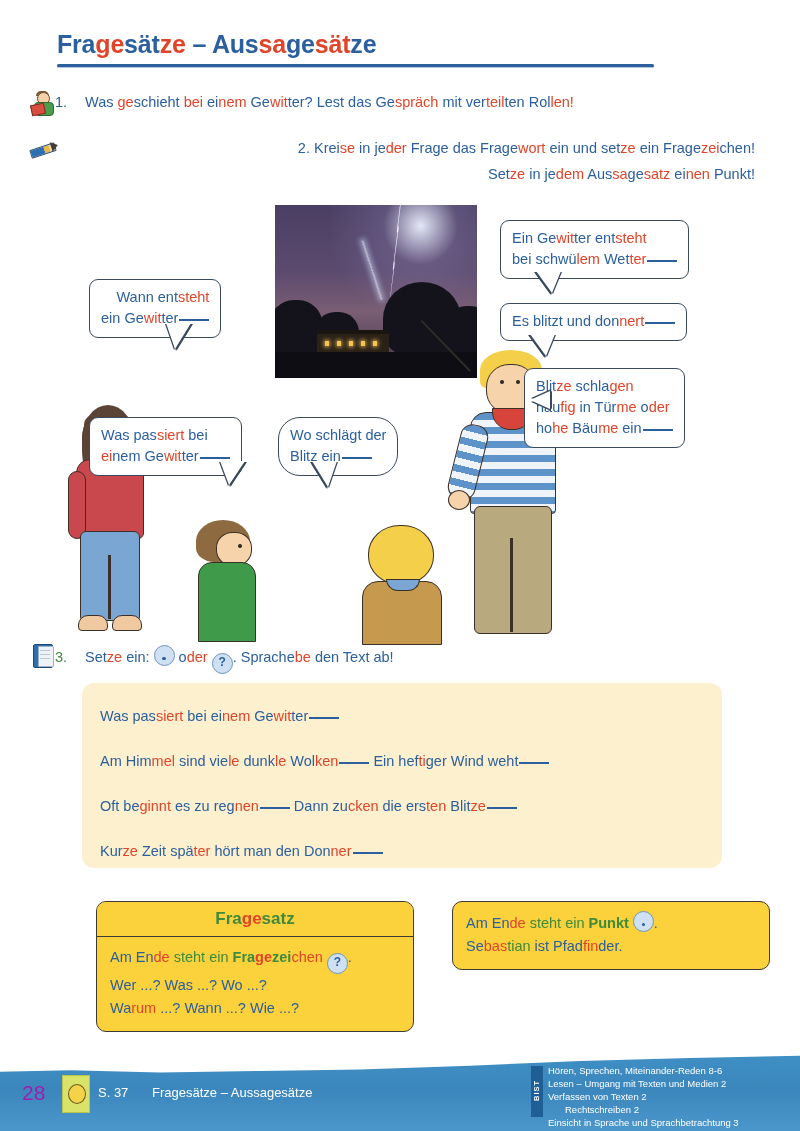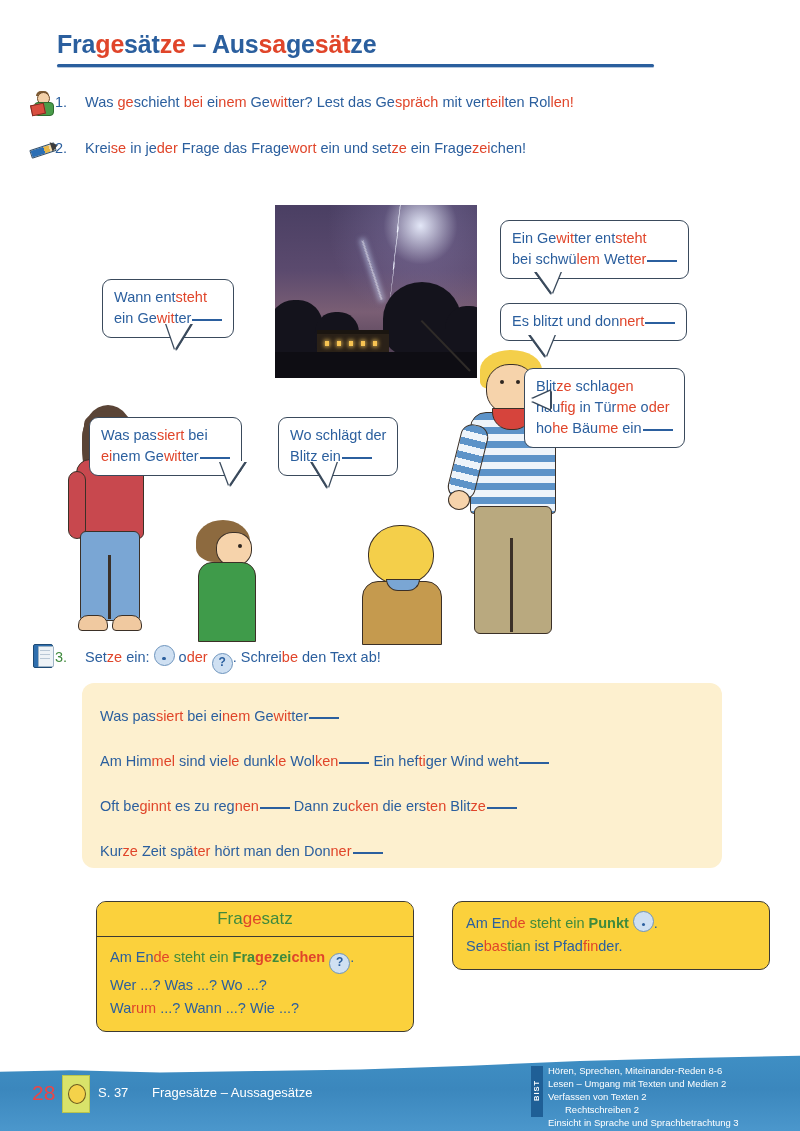--- a/index.html
+++ b/index.html
@@ -143,35 +143,35 @@
   
   #textbox{
     position:absolute;left:82px;top:683px;width:640px;height:185px;
     background:#fdf0cf;border-radius:12px;
   }
   #textbox .line{position:absolute;left:18px;font-size:14.5px;line-height:22px;white-space:nowrap;}
 
   
   .sumbox{position:absolute;width:316px;border:1.8px solid #3c3a33;border-radius:10px;background:#fbd13c;overflow:hidden;}
   .sumhead{
-    text-align:center;font-size:17px;font-weight:normal;padding:7px 0 7px 0;
+    text-align:center;font-size:17px;font-weight:bold;padding:7px 0 7px 0;
     border-bottom:1.8px solid #3c3a33;background:#fbd13c;
   }
   .sumbody{padding:9px 13px 11px 13px;font-size:14.5px;line-height:23px;}
   #sum1{left:96px;top:901px;}
   #sum2{left:452px;top:901px;}
 
   
   #footer{position:absolute;left:0;top:1055px;width:800px;height:76px;overflow:hidden;}
   #footer .wave{
     position:absolute;left:0;top:0;width:800px;height:76px;
     background:linear-gradient(180deg,#3f8fc4 0%,#3b87bd 45%,#4b97cc 100%);
     clip-path:polygon(0 22%,70px 20%,160px 23%,260px 21%,360px 19%,470px 14%,580px 8%,690px 4%,800px 1%,800px 100%,0 100%);
   }
-  #footer .pg{position:absolute;left:32px;top:26px;color:#ef4444;font-size:21px;}
+  #footer .pg{position:absolute;left:22px;top:26px;color:#a21caf;font-size:21px;}
   #footer .badge{position:absolute;left:62px;top:20px;width:26px;height:36px;background:#d9e36a;border:1px solid #b9c44d;}
   #footer .badge .bug{position:absolute;left:5px;top:8px;width:16px;height:18px;background:#f4d24a;border:1.2px solid #6b5a1f;border-radius:50%;}
   #footer .src{position:absolute;left:98px;top:30px;color:#fff;font-size:13px;}
   #footer .ttl{position:absolute;left:152px;top:30px;color:#fff;font-size:13px;}
   #footer .bist{
     position:absolute;left:531px;top:11px;width:12px;height:48px;background:#1f5f96;color:#fff;
     font-size:7.5px;font-weight:bold;letter-spacing:1px;
     writing-mode:vertical-rl;transform:rotate(180deg);text-align:center;line-height:12px;padding-top:3px;
   }
   #footer .bl{position:absolute;left:548px;color:#ffffff;font-size:9.5px;line-height:12.5px;white-space:nowrap;}
@@ -190,23 +190,24 @@
 </div>
 <div class="task" style="left:55px;top:91px;width:700px;">
   <span class="b" style="display:inline-block;width:26px;">1.</span>
   <span id="t1l1"><span class="b">Was </span><span class="r">ge</span><span class="b">schieht</span><span class="r"> bei </span><span class="b">ei</span><span class="r">nem</span><span class="b"> Ge</span><span class="r">wit</span><span class="b">ter? </span><span class="b">Lest das </span><span class="b">Ge</span><span class="r">spräch</span><span class="b"> mit </span><span class="b">ver</span><span class="r">teil</span><span class="b">ten </span><span class="b">Rol</span><span class="r">len!</span></span>
 </div>
 
 <div class="task-ico ico2" style="left:30px;top:136px;">
   <div class="pen"></div>
   <div class="tip"></div>
 </div>
-<div class="task" style="left:55px;top:137px;width:700px;">
+<div class="task" style="left:55px;top:137px;width:700px;text-align:right;">
   <span class="b" style="display:inline-block;width:26px;">2.</span>
   <span id="t2l1"><span class="b">Krei</span><span class="r">se</span><span class="b"> in </span><span class="b">je</span><span class="r">der</span><span class="b"> Frage</span><span class="b"> das </span><span class="b">Frage</span><span class="r">wort</span><span class="b"> ein und set</span><span class="r">ze</span><span class="b"> ein Frage</span><span class="r">zei</span><span class="b">chen!</span></span>
+  <div style="margin-left:26px;margin-top:4px;" id="t2l2"><span class="b">Set</span><span class="r">ze</span><span class="b"> in </span><span class="b">je</span><span class="r">dem</span><span class="b"> Aus</span><span class="r">sa</span><span class="b">ge</span><span class="r">satz</span><span class="b"> ei</span><span class="r">nen</span><span class="b"> Punkt!</span></div>
 </div>
 
 <div id="stage">
 
   <div id="photo">
     <div class="bolt"></div>
     <div class="bolt2"></div>
     <div class="tree t1"></div>
     <div class="tree t2"></div>
     <div class="tree t3"></div>
@@ -257,33 +258,33 @@
     <div class="eye" style="position:absolute;left:40px;top:30px;width:4px;height:4px;background:#2e2620;border-radius:50%;"></div>
     <div class="eye" style="position:absolute;left:56px;top:30px;width:4px;height:4px;background:#2e2620;border-radius:50%;"></div>
     <div class="shirt"></div>
     <div class="scarf"></div>
     <div class="arm"></div>
     <div class="hand"></div>
     <div class="pants"></div>
     <div class="legsplit"></div>
   </div>
 
-  <div class="bubble" id="bub0" style="left:42px;top:84px;">
+  <div class="bubble" id="bub0" style="left:29px;top:84px;text-align:right;">
       <div><span class="b">Wann ent</span><span class="r">steht</span></div>
       <div><span class="b">ein Ge</span><span class="r">wit</span><span class="b">ter</span><span class="blank"></span></div>
     </div>
   <div class="tail" style="left:106px;top:128px;border-left:9px solid transparent;border-right:16px solid transparent;border-top:26px solid #fff;filter:drop-shadow(-1px 1px 0 #3a4a5c) drop-shadow(2px 1px 0 #3a4a5c);"></div>
 
   <div class="bubble" id="bub1" style="left:29px;top:222px;">
       <div><span class="b">Was pas</span><span class="r">siert</span><span class="b"> bei</span></div>
       <div><span class="r">ei</span><span class="b">nem Ge</span><span class="r">wit</span><span class="b">ter</span><span class="blank"></span></div>
     </div>
   <div class="tail" style="left:160px;top:266px;border-left:9px solid transparent;border-right:16px solid transparent;border-top:24px solid #fff;filter:drop-shadow(-1px 1px 0 #3a4a5c) drop-shadow(2px 1px 0 #3a4a5c);"></div>
 
-  <div class="bubble" id="bub2" style="left:218px;top:222px;">
+  <div class="bubble" id="bub2" style="left:218px;top:222px;border-radius:22px;">
       <div><span class="b">Wo schlägt der</span></div>
       <div><span class="b">Blitz ein</span><span class="blank"></span></div>
     </div>
   <div class="tail" style="left:252px;top:266px;border-left:16px solid transparent;border-right:9px solid transparent;border-top:26px solid #fff;filter:drop-shadow(-2px 1px 0 #3a4a5c) drop-shadow(1px 1px 0 #3a4a5c);"></div>
 
   <div class="bubble" id="bub3" style="left:440px;top:25px;">
       <div><span class="b">Ein Ge</span><span class="r">wit</span><span class="b">ter ent</span><span class="r">steht</span></div>
       <div><span class="b">bei schwü</span><span class="r">lem</span><span class="b"> Wet</span><span class="r">ter</span><span class="blank"></span></div>
     </div>
   <div class="tail" style="left:476px;top:76px;border-left:16px solid transparent;border-right:9px solid transparent;border-top:22px solid #fff;filter:drop-shadow(-2px 1px 0 #3a4a5c) drop-shadow(1px 1px 0 #3a4a5c);"></div>
@@ -301,34 +302,34 @@
   <div class="tail" style="left:470px;top:196px;border-top:9px solid transparent;border-bottom:9px solid transparent;border-right:20px solid #fff;filter:drop-shadow(1px -2px 0 #3a4a5c) drop-shadow(1px 2px 0 #3a4a5c);"></div>
 </div>
 
 <div class="task-ico ico3" style="left:30px;top:642px;">
   <div class="cover"></div>
   <div class="page"></div>
   <div class="lines"></div>
 </div>
 <div class="task" style="left:55px;top:645px;width:700px;">
   <span class="g" style="display:inline-block;width:26px;">3.</span>
-  <span id="t3l1"><span class="b">Set</span><span class="r">ze</span><span class="b"> ein: </span><span class="sym dot"></span><span class="b"> o</span><span class="r">der </span><span class="sym">?</span><span class="b">. Schrei</span><span class="r">be</span><span class="b"> den Text ab!</span></span>
+  <span id="t3l1"><span class="b">Set</span><span class="r">ze</span><span class="b"> ein: </span><span class="sym dot"></span><span class="b"> o</span><span class="r">der </span><span class="sym">?</span><span class="b">. Sprache</span><span class="r">be</span><span class="b"> den Text ab!</span></span>
 </div>
 
 <div id="textbox">
   <div class="line" id="tb0" style="top:22px;"><span class="b">Was pas</span><span class="r">siert</span><span class="b"> bei </span><span class="b">ei</span><span class="r">nem</span><span class="b"> Ge</span><span class="r">wit</span><span class="b">ter</span><span class="blank"></span></div>
   <div class="line" id="tb1" style="top:67px;"><span class="b">Am Him</span><span class="r">mel</span><span class="b"> sind vie</span><span class="r">le</span><span class="b"> dunk</span><span class="r">le</span><span class="b"> Wol</span><span class="r">ken</span><span class="blank"></span><span class="b">  Ein hef</span><span class="r">ti</span><span class="b">ger Wind weht</span><span class="blank"></span></div>
   <div class="line" id="tb2" style="top:112px;"><span class="b">Oft be</span><span class="r">ginnt</span><span class="b"> es zu reg</span><span class="r">nen</span><span class="blank"></span><span class="b">  Dann zu</span><span class="r">cken</span><span class="b"> die ers</span><span class="r">ten</span><span class="b"> Blit</span><span class="r">ze</span><span class="blank"></span></div>
   <div class="line" id="tb3" style="top:157px;"><span class="b">Kur</span><span class="r">ze</span><span class="b"> Zeit spä</span><span class="r">ter</span><span class="b"> hört man den Don</span><span class="r">ner</span><span class="blank"></span></div>
 </div>
 
 <div class="sumbox" id="sum1">
   <div class="sumhead" id="sh0"><span class="g">Fra</span><span class="r">ge</span><span class="g">satz</span></div>
   <div class="sumbody">
-    <div id="sb0-0"><span class="b">Am En</span><span class="r">de</span><span class="g"> steht ein </span><span class="g" style="font-weight: bold;">Fra</span><span class="r" style="font-weight: bold;">ge</span><span class="g" style="font-weight: bold;">zei</span><span class="r" style="font-weight: bold;">chen</span><span class="b"> </span><span class="sym">?</span><span class="b">.</span></div>
+    <div id="sb0-0"><span class="b">Am En</span><span class="r">de</span><span class="g"> steht ein </span><span class="g" style="font-weight: bold;">Fra</span><span class="r" style="font-weight: bold;">ge</span><span class="g" style="font-weight: bold;">zei</span><span class="r" style="font-weight: normal;">chen</span><span class="b"> </span><span class="sym">?</span><span class="b">.</span></div>
     <div id="sb0-1"><span class="b">Wer ...? Was ...? Wo ...?</span></div>
     <div id="sb0-2"><span class="b">Wa</span><span class="r">rum</span><span class="b"> ...? Wann ...? Wie ...?</span></div>
   </div>
 </div>
 
 <div class="sumbox" id="sum2">
   <div class="sumbody">
     <div id="sb1-0"><span class="b">Am En</span><span class="r">de</span><span class="g"> steht ein </span><span class="g" style="font-weight: bold;">Punkt</span><span class="b"> </span><span class="sym dot"></span><span class="b">.</span></div>
     <div id="sb1-1"><span class="b">Se</span><span class="r">bas</span><span class="g">tian</span><span class="b"> ist Pfad</span><span class="r">fin</span><span class="b">der.</span></div>
   </div>

